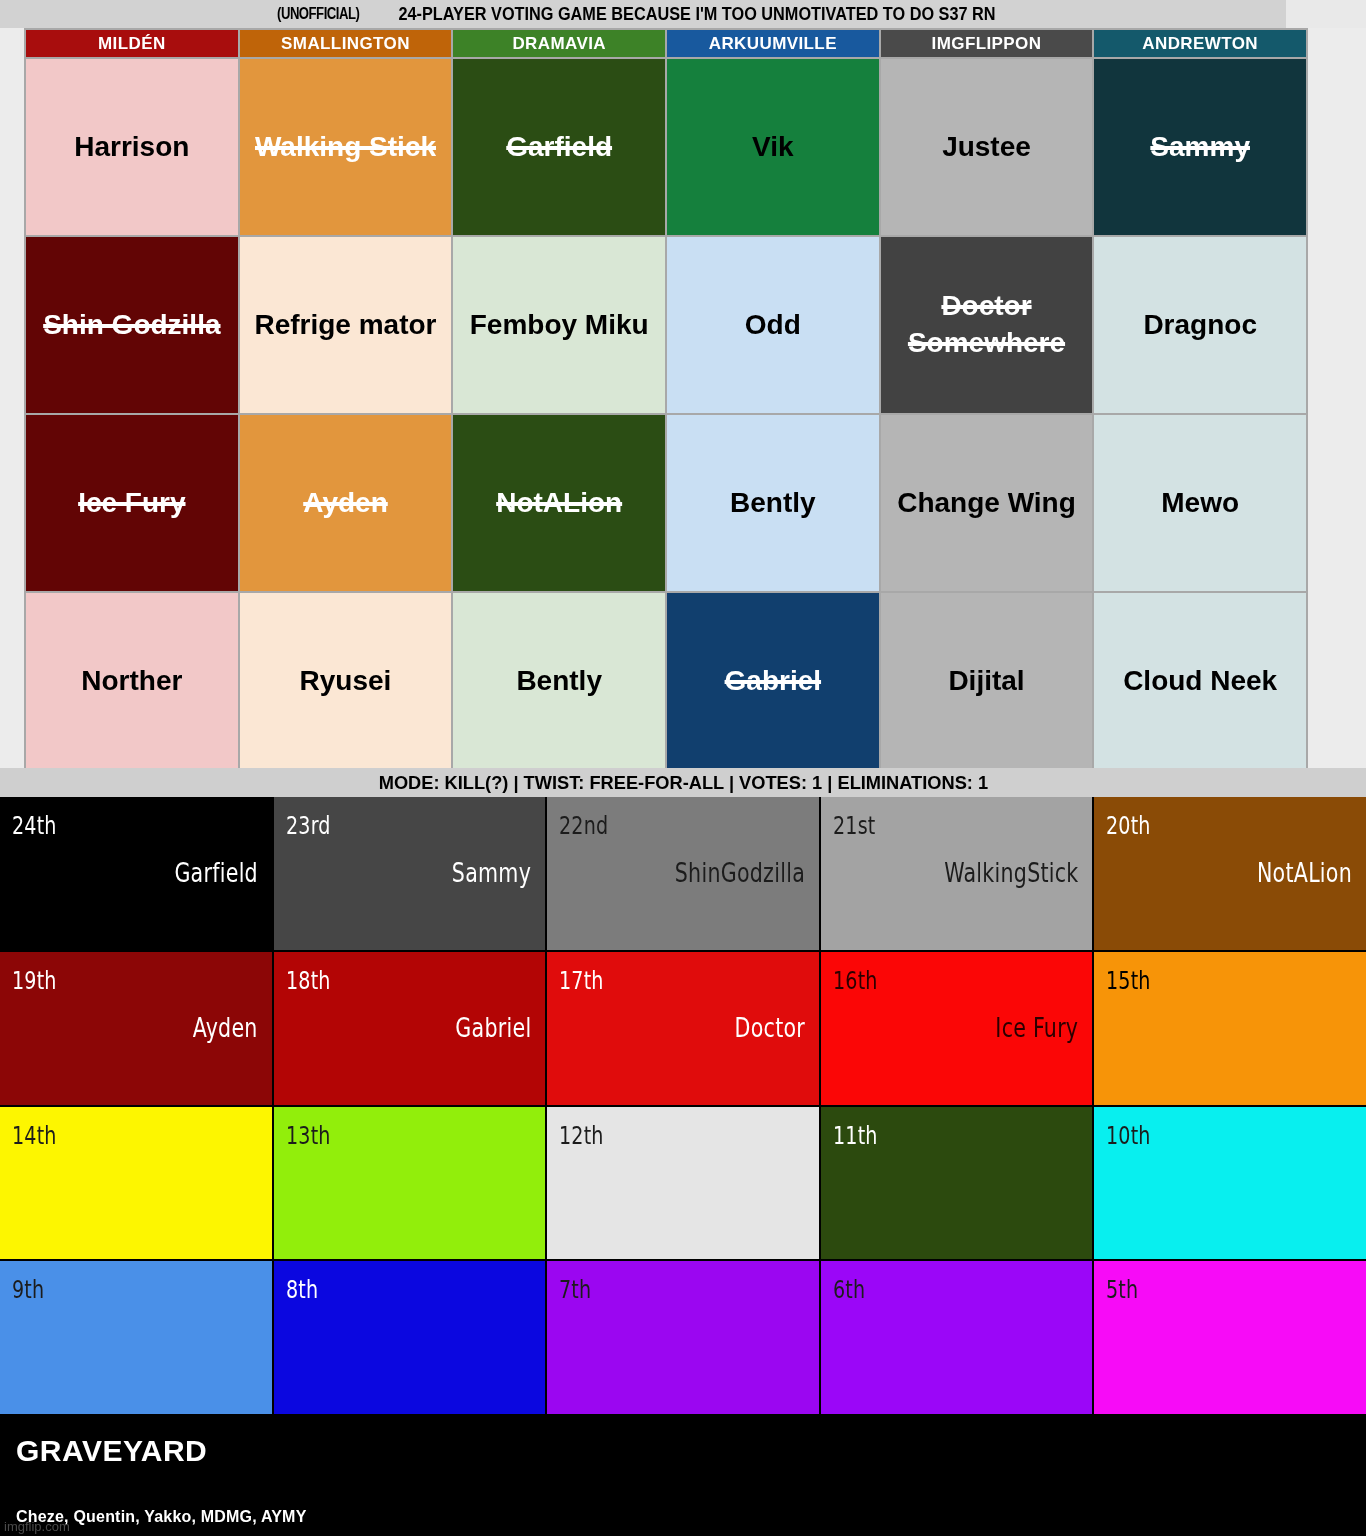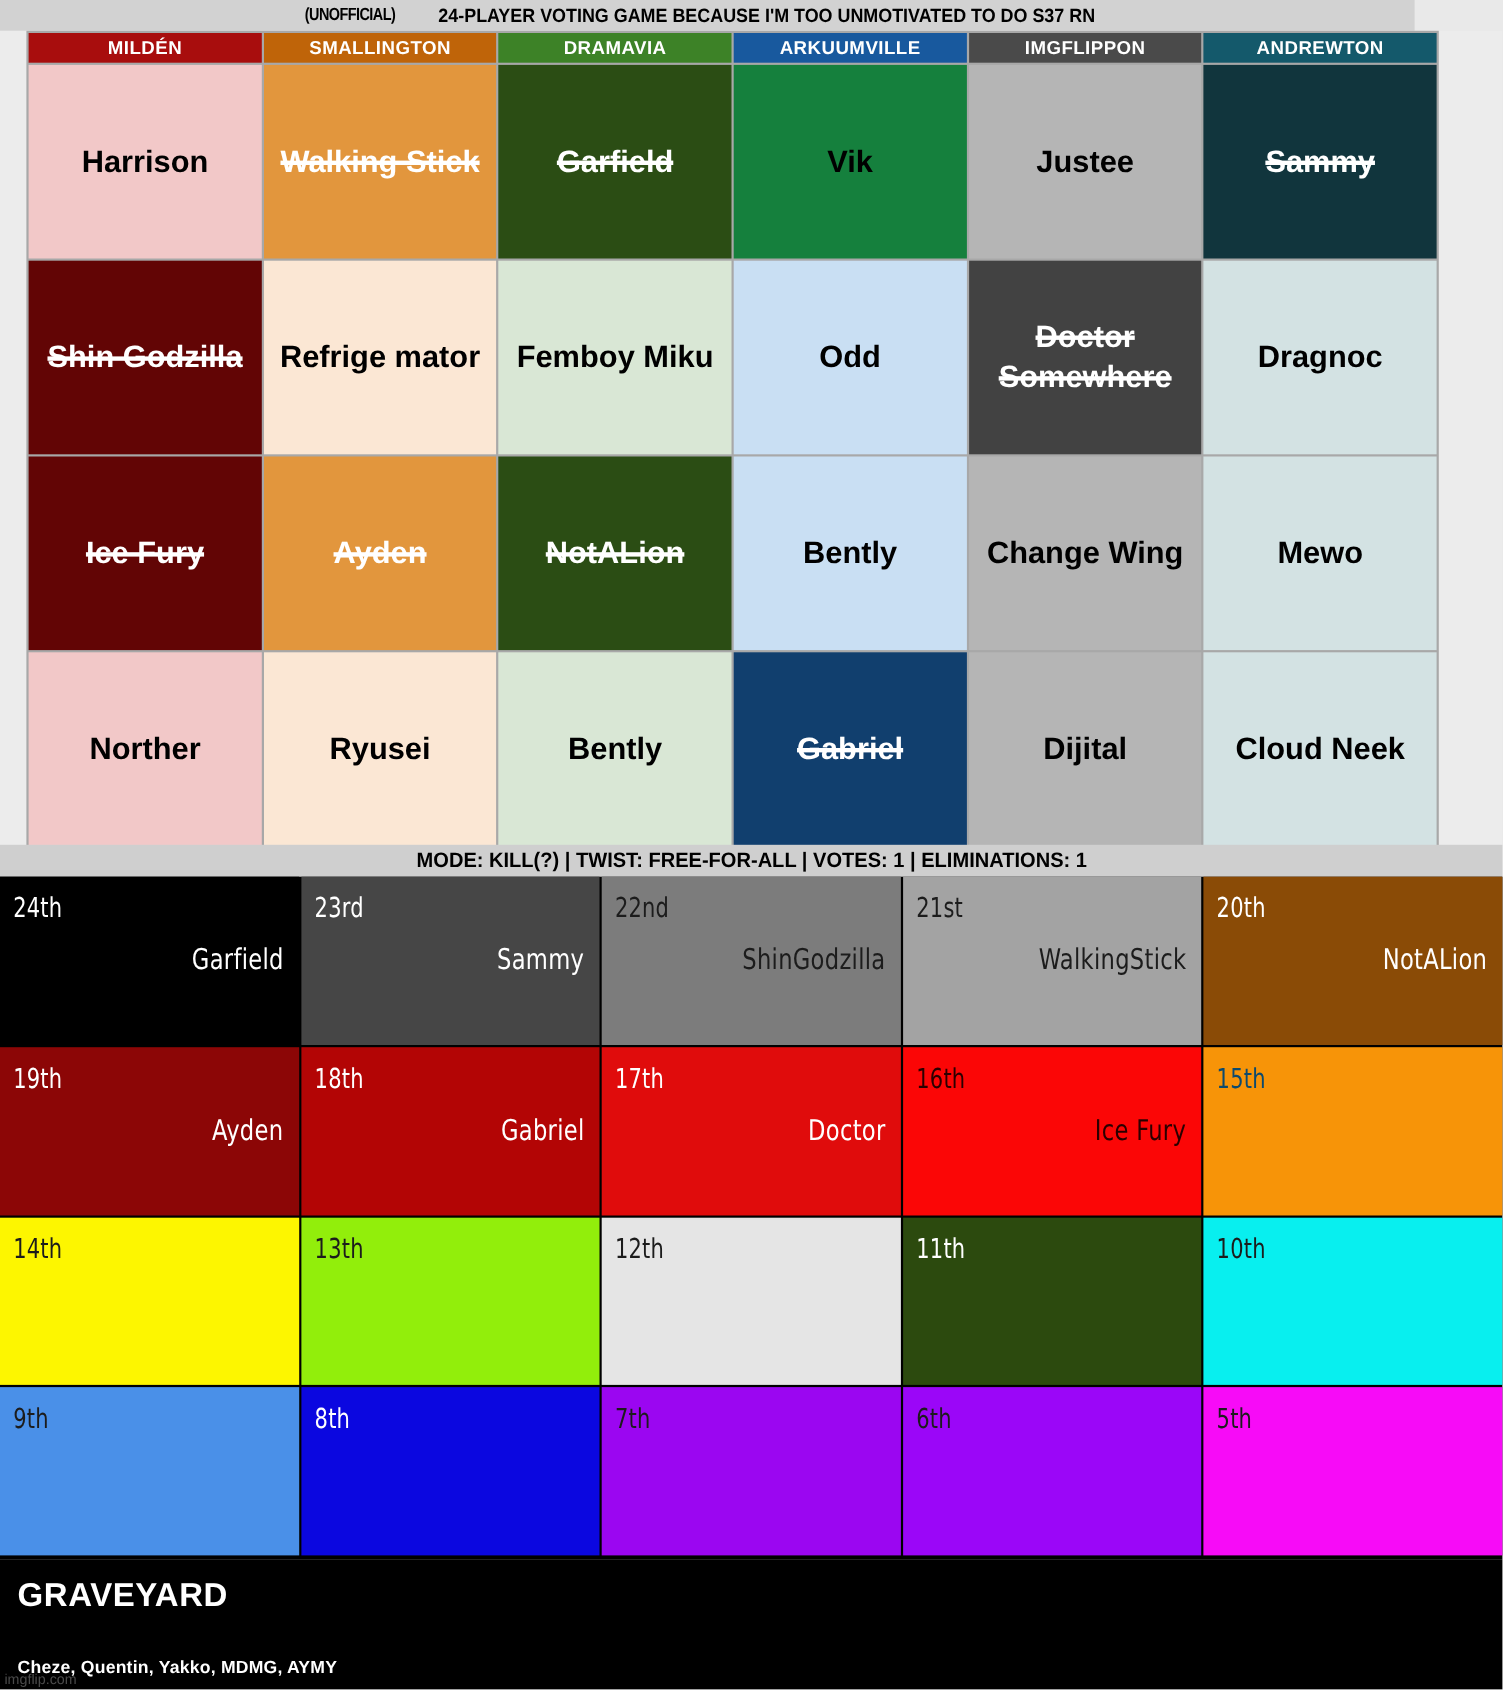--- a/index.html
+++ b/index.html
@@ -287,21 +287,21 @@
         <div class="who">Gabriel</div>
       </div>
       <div class="slot" style="background: rgb(224, 12, 12); color: rgb(255, 255, 255);">
         <div class="rank">17th</div>
         <div class="who">Doctor</div>
       </div>
       <div class="slot" style="background: rgb(251, 6, 6); color: rgb(42, 0, 0);">
         <div class="rank">16th</div>
         <div class="who">Ice Fury</div>
       </div>
-      <div class="slot" style="background: rgb(247, 148, 8); color: #0c4a6e;">
+      <div class="slot" style="background: rgb(247, 148, 8); color: #000000;">
         <div class="rank">15th</div>
         <div class="who"></div>
       </div>
       <div class="slot" style="background: rgb(253, 246, 0); color: rgb(28, 28, 28);">
         <div class="rank">14th</div>
         <div class="who"></div>
       </div>
       <div class="slot" style="background: rgb(146, 238, 11); color: rgb(28, 28, 28);">
         <div class="rank">13th</div>
         <div class="who"></div>

